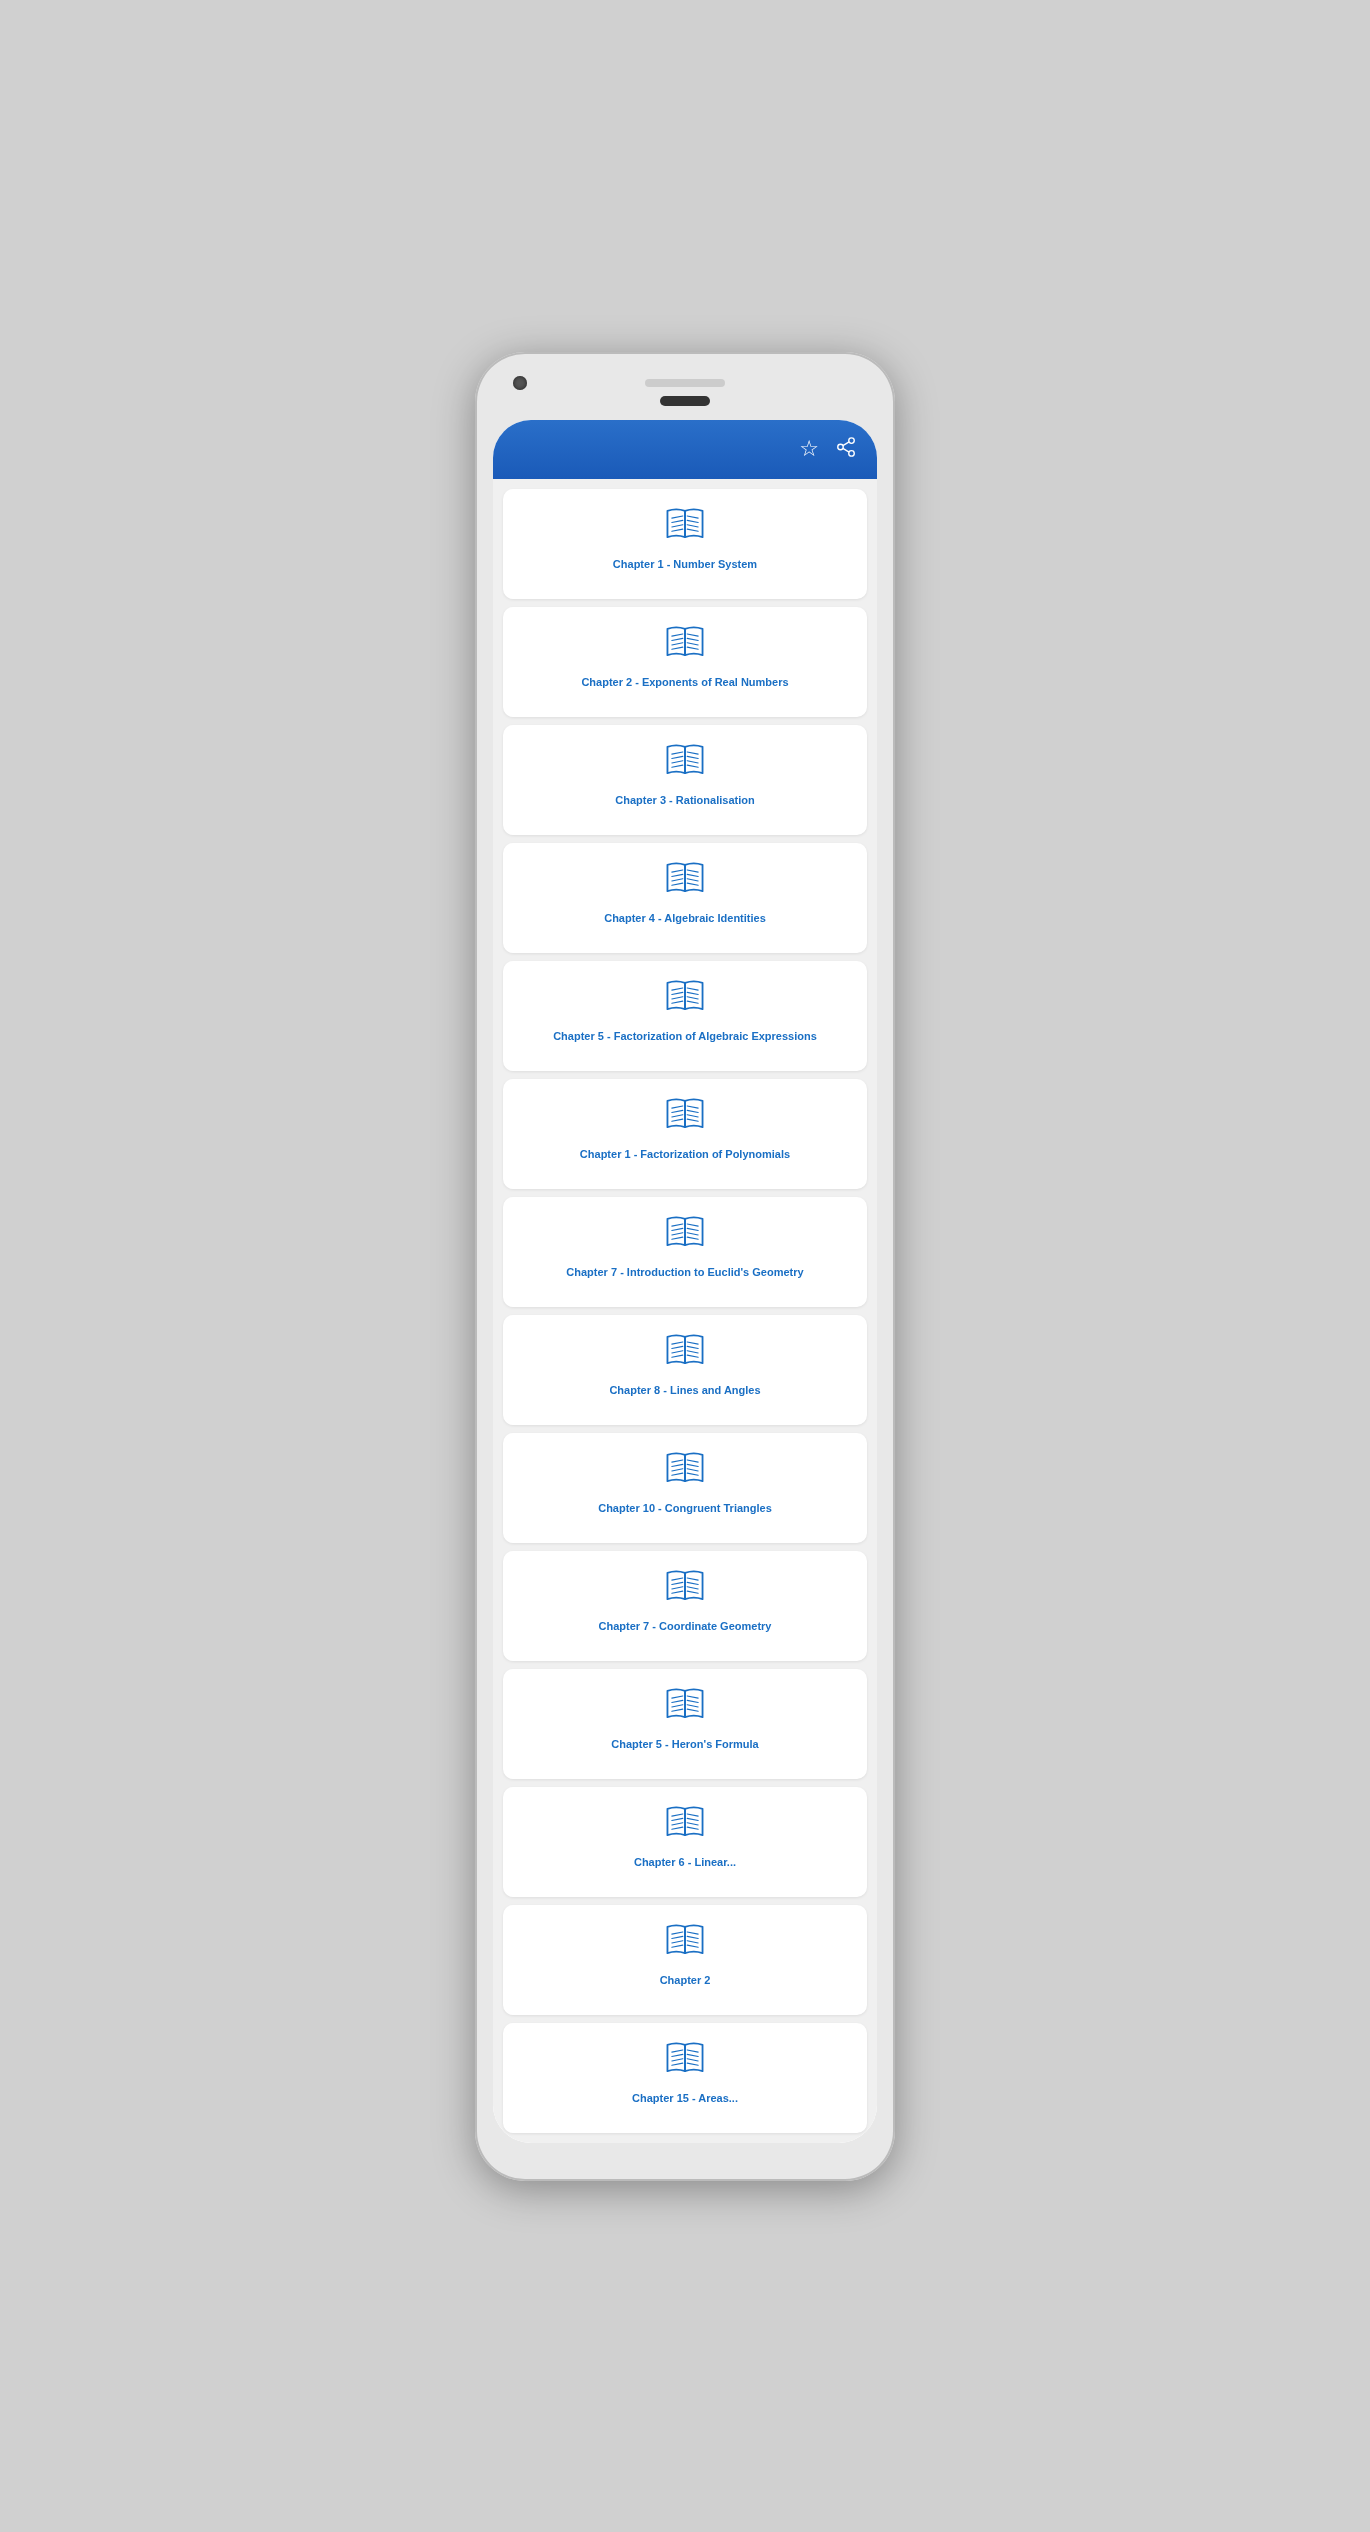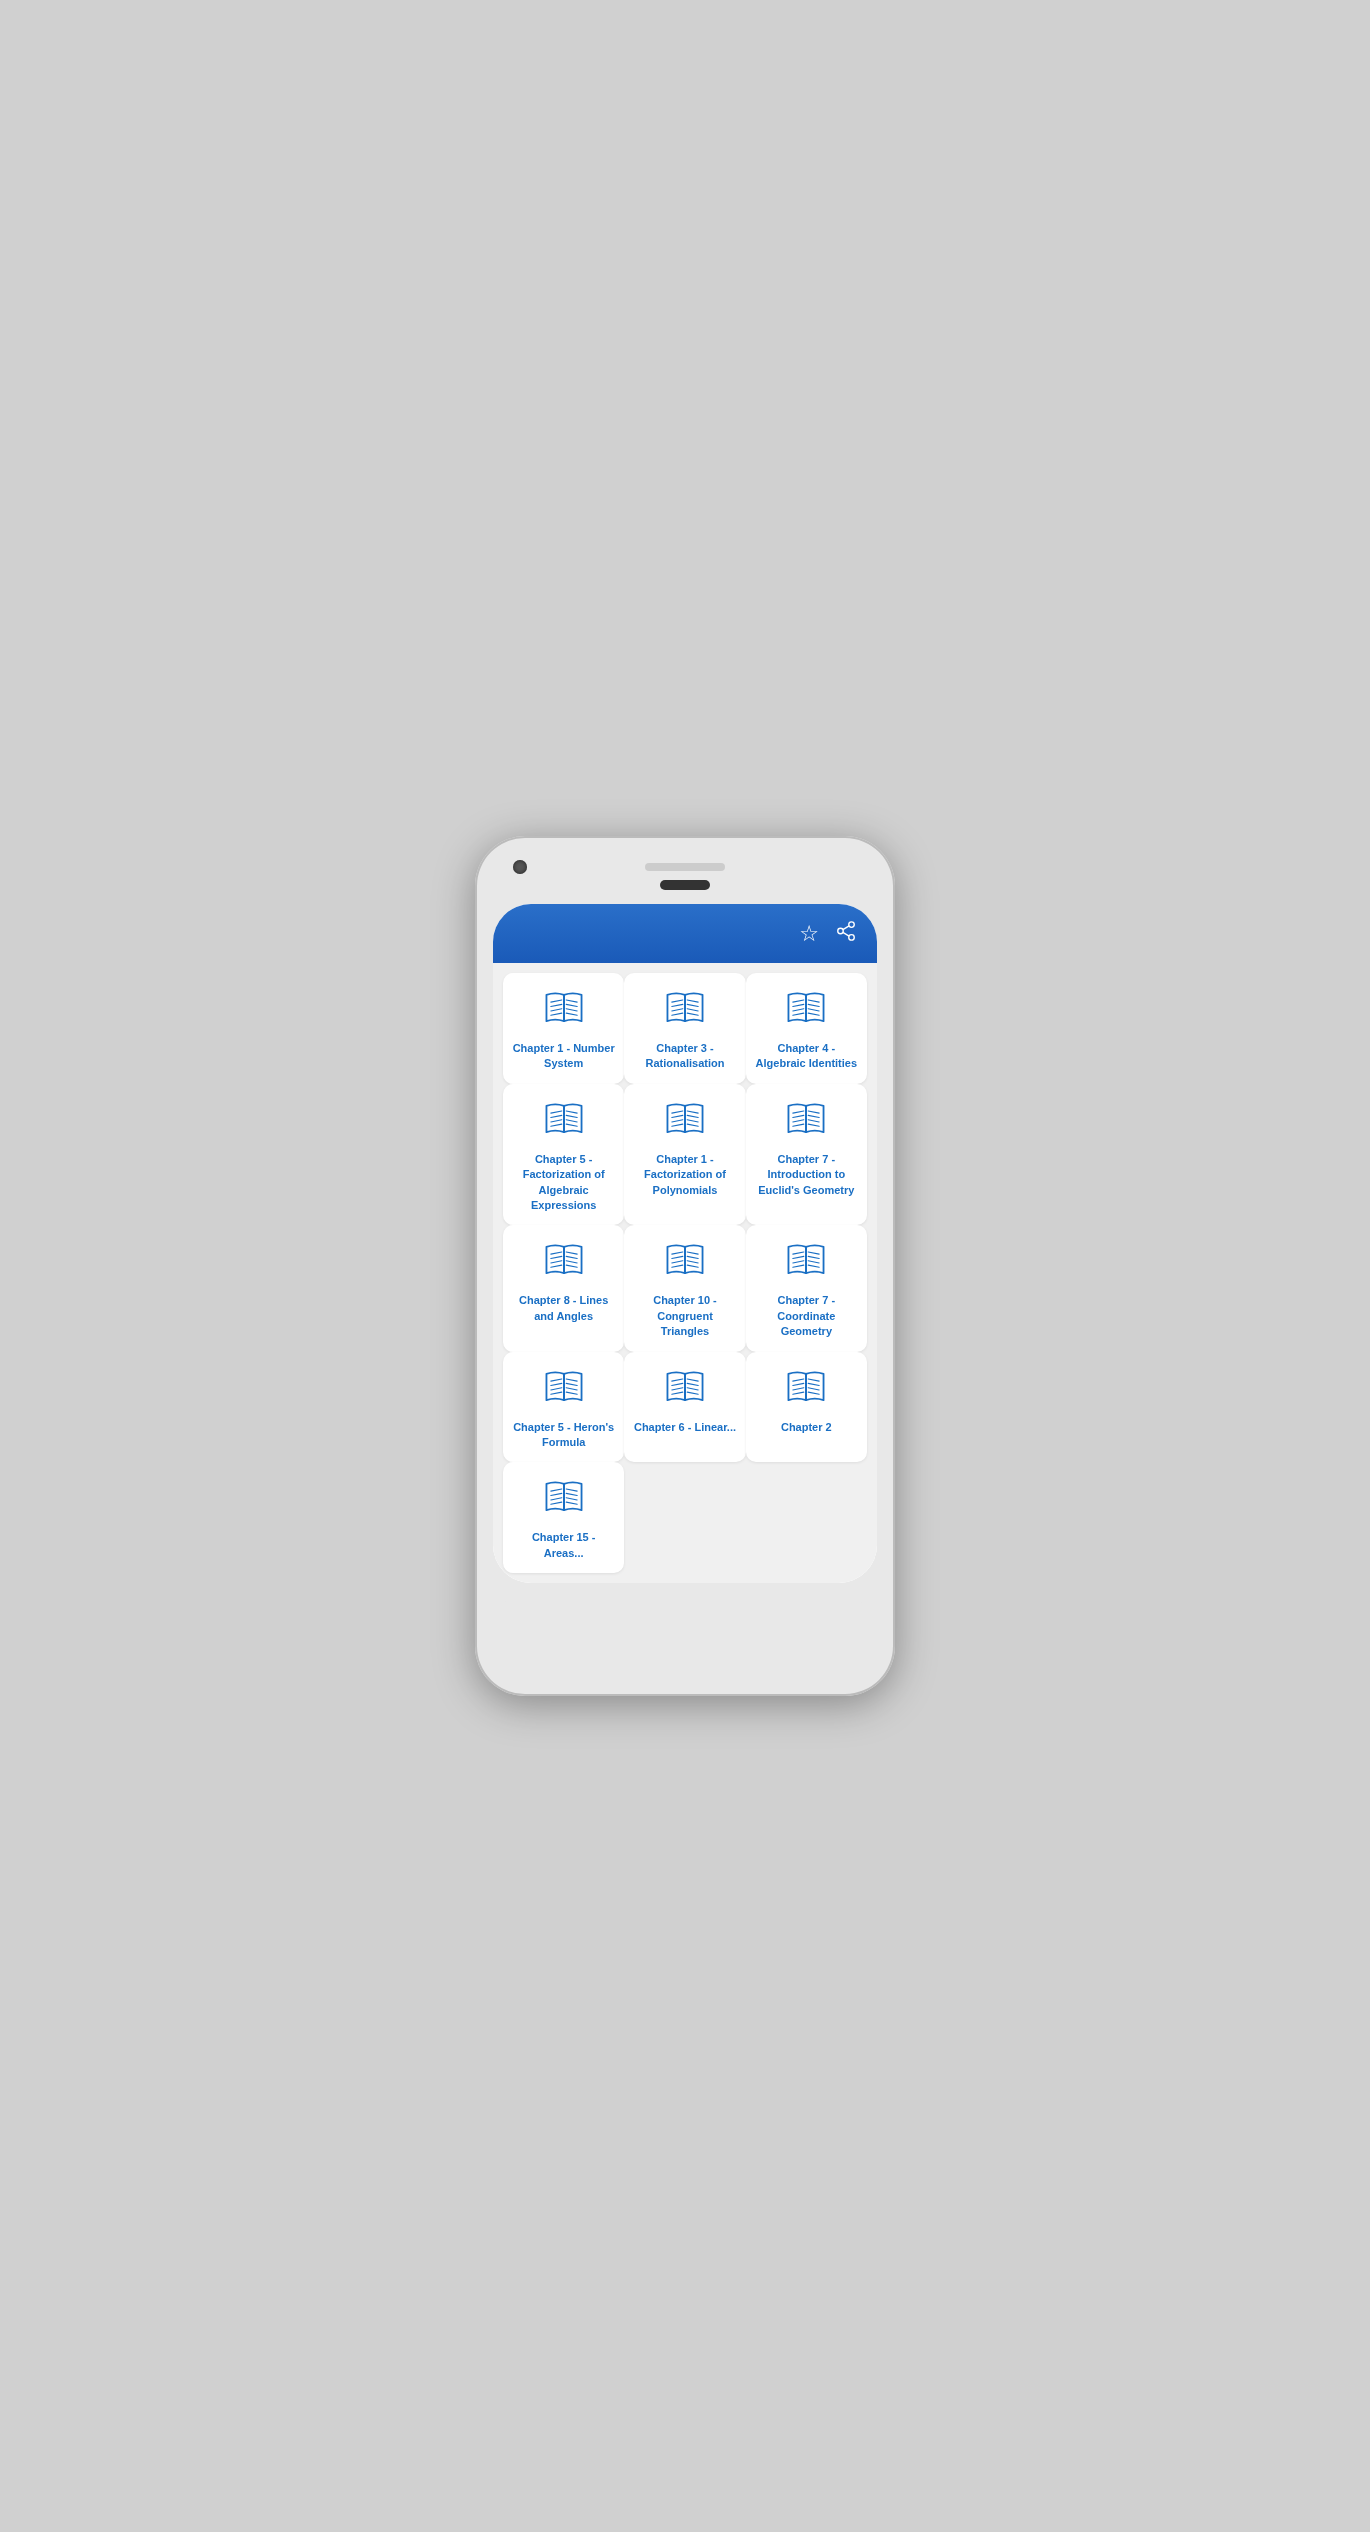--- a/index.html
+++ b/index.html
@@ -88,21 +88,22 @@
     }
 
     .header-icon {
       color: #fff;
       font-size: 22px;
       cursor: pointer;
     }
 
     .chapters-grid {
       display: grid;
-      grid-template-columns: repeat(3, 1fr);
+      grid-template-columns: repeat(1, 1fr);
+      gap: 8px;
       padding: 10px;
       background: #f0f0f0;
     }
 
     .chapter-card {
       background: #fff;
       border-radius: 10px;
       padding: 16px 8px 12px;
       display: flex;
       flex-direction: column;
@@ -202,20 +203,45 @@
         <line x1="12" y1="30" x2="27" y2="27" stroke="#1a6fc4" stroke-width="1.5" stroke-linecap="round"></line>
         <line x1="12" y1="36" x2="27" y2="33" stroke="#1a6fc4" stroke-width="1.5" stroke-linecap="round"></line>
 
         <line x1="48" y1="18" x2="33" y2="15" stroke="#1a6fc4" stroke-width="1.5" stroke-linecap="round"></line>
         <line x1="48" y1="24" x2="33" y2="21" stroke="#1a6fc4" stroke-width="1.5" stroke-linecap="round"></line>
         <line x1="48" y1="30" x2="33" y2="27" stroke="#1a6fc4" stroke-width="1.5" stroke-linecap="round"></line>
         <line x1="48" y1="36" x2="33" y2="33" stroke="#1a6fc4" stroke-width="1.5" stroke-linecap="round"></line>
       </g>
     </svg>
       </div>
+      <span class="chapter-title">Chapter 2 - Exponents of Real Numbers</span>
+    </div>
+          <div class="chapter-card">
+      <div>
+        <svg class="book-svg" viewBox="0 0 60 52" fill="none" xmlns="http://www.w3.org/2000/svg">
+      <g>
+
+        <path d="M30 8 Q18 4 6 8 L6 44 Q18 40 30 44 Z" fill="none" stroke="#1a6fc4" stroke-width="2.5" stroke-linejoin="round"></path>
+
+        <path d="M30 8 Q42 4 54 8 L54 44 Q42 40 30 44 Z" fill="none" stroke="#1a6fc4" stroke-width="2.5" stroke-linejoin="round"></path>
+
+        <line x1="30" y1="8" x2="30" y2="44" stroke="#1a6fc4" stroke-width="2"></line>
+
+        <line x1="12" y1="18" x2="27" y2="15" stroke="#1a6fc4" stroke-width="1.5" stroke-linecap="round"></line>
+        <line x1="12" y1="24" x2="27" y2="21" stroke="#1a6fc4" stroke-width="1.5" stroke-linecap="round"></line>
+        <line x1="12" y1="30" x2="27" y2="27" stroke="#1a6fc4" stroke-width="1.5" stroke-linecap="round"></line>
+        <line x1="12" y1="36" x2="27" y2="33" stroke="#1a6fc4" stroke-width="1.5" stroke-linecap="round"></line>
+
+        <line x1="48" y1="18" x2="33" y2="15" stroke="#1a6fc4" stroke-width="1.5" stroke-linecap="round"></line>
+        <line x1="48" y1="24" x2="33" y2="21" stroke="#1a6fc4" stroke-width="1.5" stroke-linecap="round"></line>
+        <line x1="48" y1="30" x2="33" y2="27" stroke="#1a6fc4" stroke-width="1.5" stroke-linecap="round"></line>
+        <line x1="48" y1="36" x2="33" y2="33" stroke="#1a6fc4" stroke-width="1.5" stroke-linecap="round"></line>
+      </g>
+    </svg>
+      </div>
       <span class="chapter-title">Chapter 3 - Rationalisation</span>
     </div>
           <div class="chapter-card">
       <div>
         <svg class="book-svg" viewBox="0 0 60 52" fill="none" xmlns="http://www.w3.org/2000/svg">
       <g>
 
         <path d="M30 8 Q18 4 6 8 L6 44 Q18 40 30 44 Z" fill="none" stroke="#1a6fc4" stroke-width="2.5" stroke-linejoin="round"></path>
 
         <path d="M30 8 Q42 4 54 8 L54 44 Q42 40 30 44 Z" fill="none" stroke="#1a6fc4" stroke-width="2.5" stroke-linejoin="round"></path>

